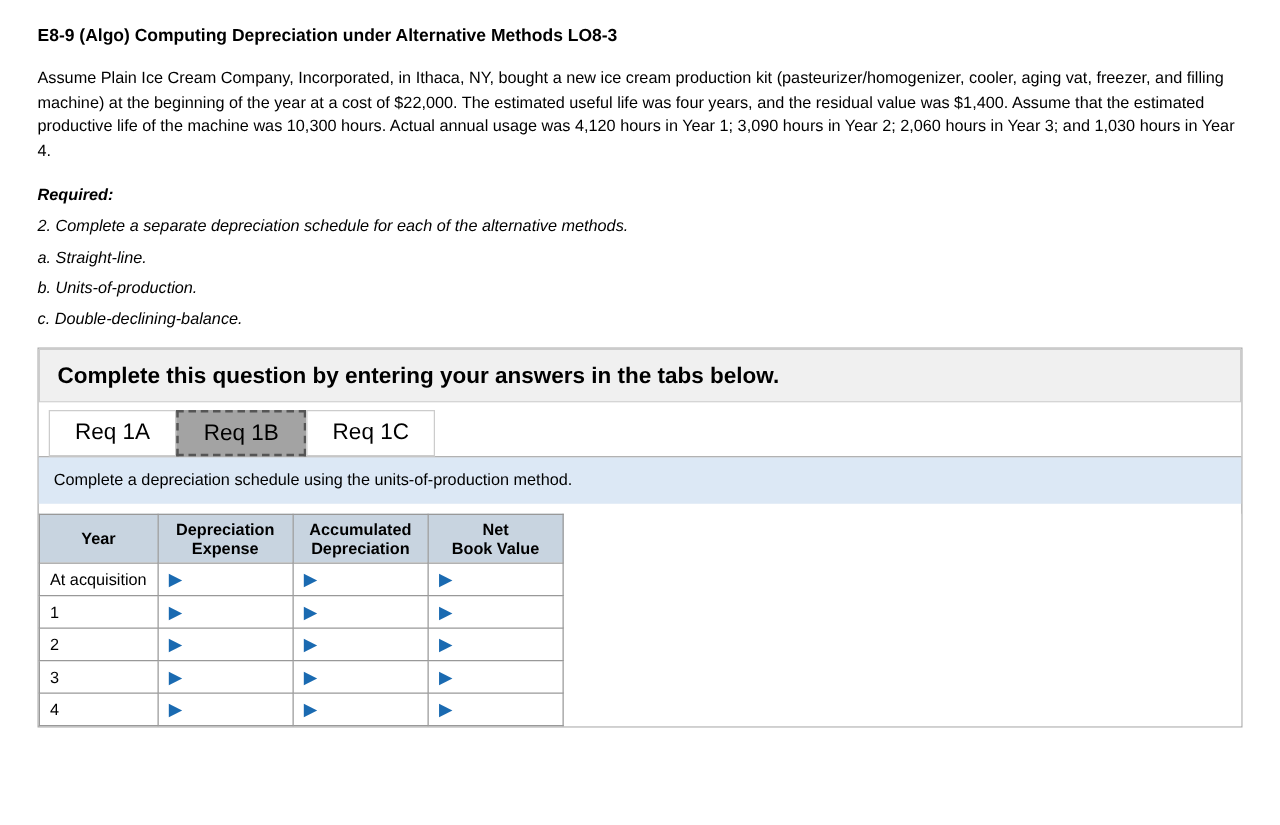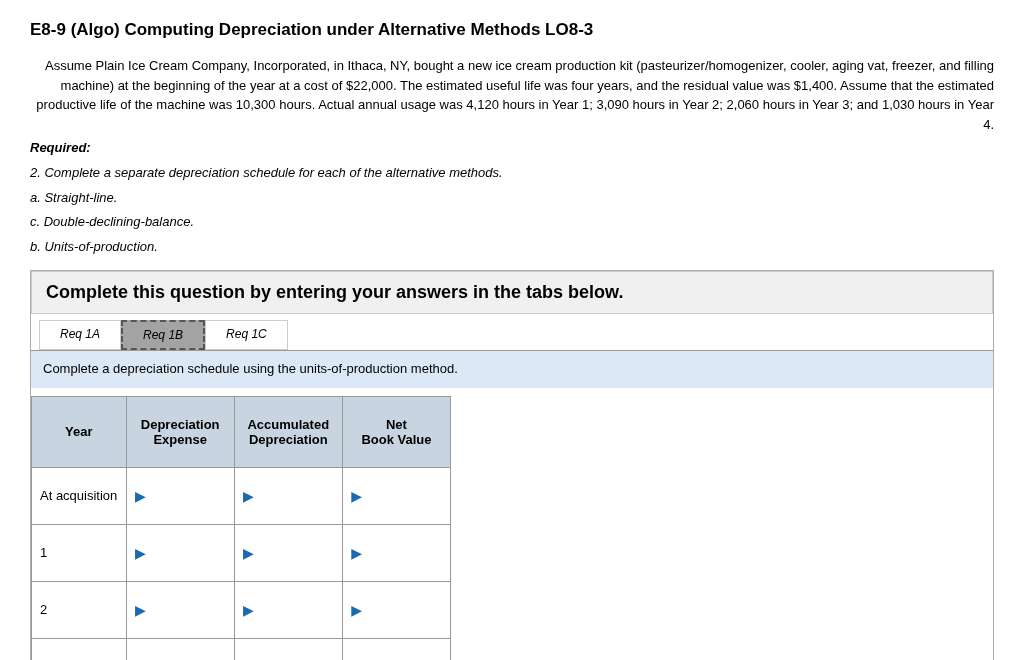--- a/index.html
+++ b/index.html
@@ -12,29 +12,28 @@
       font-family: Arial, sans-serif;
       font-size: 13px;
       background: #fff;
       color: #000;
       padding: 20px 30px;
       width: 1024px;
       min-height: 660px;
     }
 
     .page-title {
-      font-size: 17px;
+      font-size: 14px;
       font-weight: bold;
       margin-bottom: 16px;
     }
 
     .problem-text {
       line-height: 1.5;
-      margin-bottom: 4px;
-      text-align: right;
+      margin-bottom: 16px;
     }
 
     .required-section {
       margin-bottom: 12px;
       font-style: italic;
     }
 
     .required-section p {
       margin-bottom: 4px;
       line-height: 1.6;
@@ -63,24 +62,23 @@
       border-bottom: 1px solid #999;
       background: #fff;
       padding: 6px 8px 0 8px;
       gap: 0;
     }
 
     .tab {
       padding: 6px 20px;
       border: 1px solid #ccc;
       cursor: pointer;
-      font-size: 12px;
+      font-size: 18px;
       background: #fff;
       margin-right: 0;
-      font-style: italic;
     }
 
     .tab.active {
       border: 2px dashed #555;
       background: #a3a3a3;
       font-weight: normal;
     }
 
     .tab:not(.active) {
       border: 1px solid #ccc;
@@ -110,21 +108,21 @@
     }
 
     table {
       border-collapse: collapse;
       width: auto;
       min-width: 420px;
     }
 
     table th, table td {
       border: 1px solid #999;
-      padding: 20px 8px;
+      padding: 4px 8px;
       font-size: 13px;
       text-align: center;
       vertical-align: middle;
     }
 
     table th {
       background: #d0d8e4;
       font-weight: bold;
     }
 
@@ -173,22 +171,22 @@
 <body>
 
 <div class="page-title">E8-9 (Algo) Computing Depreciation under Alternative Methods LO8-3</div>
 
 <div class="problem-text">Assume Plain Ice Cream Company, Incorporated, in Ithaca, NY, bought a new ice cream production kit (pasteurizer/homogenizer, cooler, aging vat, freezer, and filling machine) at the beginning of the year at a cost of $22,000. The estimated useful life was four years, and the residual value was $1,400. Assume that the estimated productive life of the machine was 10,300 hours. Actual annual usage was 4,120 hours in Year 1; 3,090 hours in Year 2; 2,060 hours in Year 3; and 1,030 hours in Year 4.</div>
 
 <div class="required-section">
   <p><span class="required-label">Required:</span></p>
   <p>2. Complete a separate depreciation schedule for each of the alternative methods.</p>
   <p>a. Straight-line.</p>
+  <p>b. Units-of-production.</p>
   <p>c. Double-declining-balance.</p>
-  <p>b. Units-of-production.</p>
 </div>
 
 <div class="outer-box">
   <div class="instruction-box">Complete this question by entering your answers in the tabs below.</div>
 
   <div class="tabs-container">
     <div class="tab">Req 1A</div>
     <div class="tab active">Req 1B</div>
     <div class="tab">Req 1C</div>
   </div>

